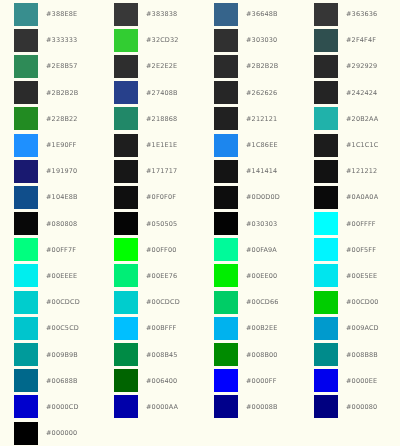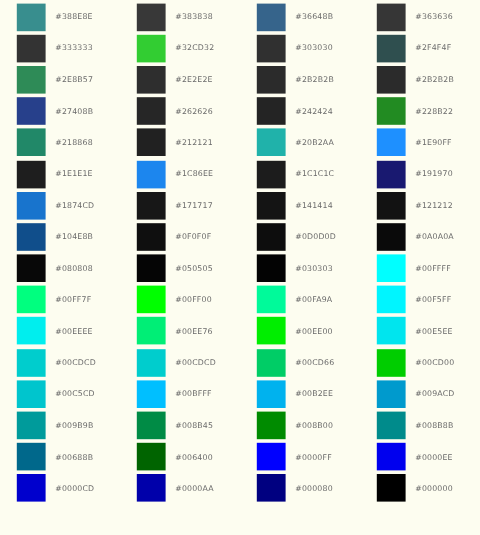--- a/index.html
+++ b/index.html
@@ -87,20 +87,24 @@
     </div>
     <div class="swatch-cell">
       <div class="swatch-chip" style="background-color: rgb(46, 46, 46);"></div>
       <span class="swatch-label">#2E2E2E</span>
     </div>
     <div class="swatch-cell">
       <div class="swatch-chip" style="background-color: rgb(43, 43, 43);"></div>
       <span class="swatch-label">#2B2B2B</span>
     </div>
     <div class="swatch-cell">
+      <div class="swatch-chip" style="background-color: rgb(41, 41, 41);"></div>
+      <span class="swatch-label">#292929</span>
+    </div>
+    <div class="swatch-cell">
       <div class="swatch-chip" style="background-color: rgb(43, 43, 43);"></div>
       <span class="swatch-label">#2B2B2B</span>
     </div>
     <div class="swatch-cell">
       <div class="swatch-chip" style="background-color: rgb(39, 64, 139);"></div>
       <span class="swatch-label">#27408B</span>
     </div>
     <div class="swatch-cell">
       <div class="swatch-chip" style="background-color: rgb(38, 38, 38);"></div>
       <span class="swatch-label">#262626</span>
@@ -139,24 +143,20 @@
     </div>
     <div class="swatch-cell">
       <div class="swatch-chip" style="background-color: rgb(28, 28, 28);"></div>
       <span class="swatch-label">#1C1C1C</span>
     </div>
     <div class="swatch-cell">
       <div class="swatch-chip" style="background-color: rgb(25, 25, 112);"></div>
       <span class="swatch-label">#191970</span>
     </div>
     <div class="swatch-cell">
-      <div class="swatch-chip" style="background-color: rgb(24, 116, 205);"></div>
-      <span class="swatch-label">#1874CD</span>
-    </div>
-    <div class="swatch-cell">
       <div class="swatch-chip" style="background-color: rgb(23, 23, 23);"></div>
       <span class="swatch-label">#171717</span>
     </div>
     <div class="swatch-cell">
       <div class="swatch-chip" style="background-color: rgb(20, 20, 20);"></div>
       <span class="swatch-label">#141414</span>
     </div>
     <div class="swatch-cell">
       <div class="swatch-chip" style="background-color: rgb(18, 18, 18);"></div>
       <span class="swatch-label">#121212</span>
@@ -289,20 +289,24 @@
       <div class="swatch-chip" style="background-color: rgb(0, 0, 238);"></div>
       <span class="swatch-label">#0000EE</span>
     </div>
     <div class="swatch-cell">
       <div class="swatch-chip" style="background-color: rgb(0, 0, 205);"></div>
       <span class="swatch-label">#0000CD</span>
     </div>
     <div class="swatch-cell">
       <div class="swatch-chip" style="background-color: rgb(0, 0, 170);"></div>
       <span class="swatch-label">#0000AA</span>
+    </div>
+    <div class="swatch-cell">
+      <div class="swatch-chip" style="background-color: rgb(0, 0, 139);"></div>
+      <span class="swatch-label">#00008B</span>
     </div>
     <div class="swatch-cell">
       <div class="swatch-chip" style="background-color: rgb(0, 0, 128);"></div>
       <span class="swatch-label">#000080</span>
     </div>
     <div class="swatch-cell">
       <div class="swatch-chip" style="background-color: rgb(0, 0, 0);"></div>
       <span class="swatch-label">#000000</span>
     </div>
   </div>

